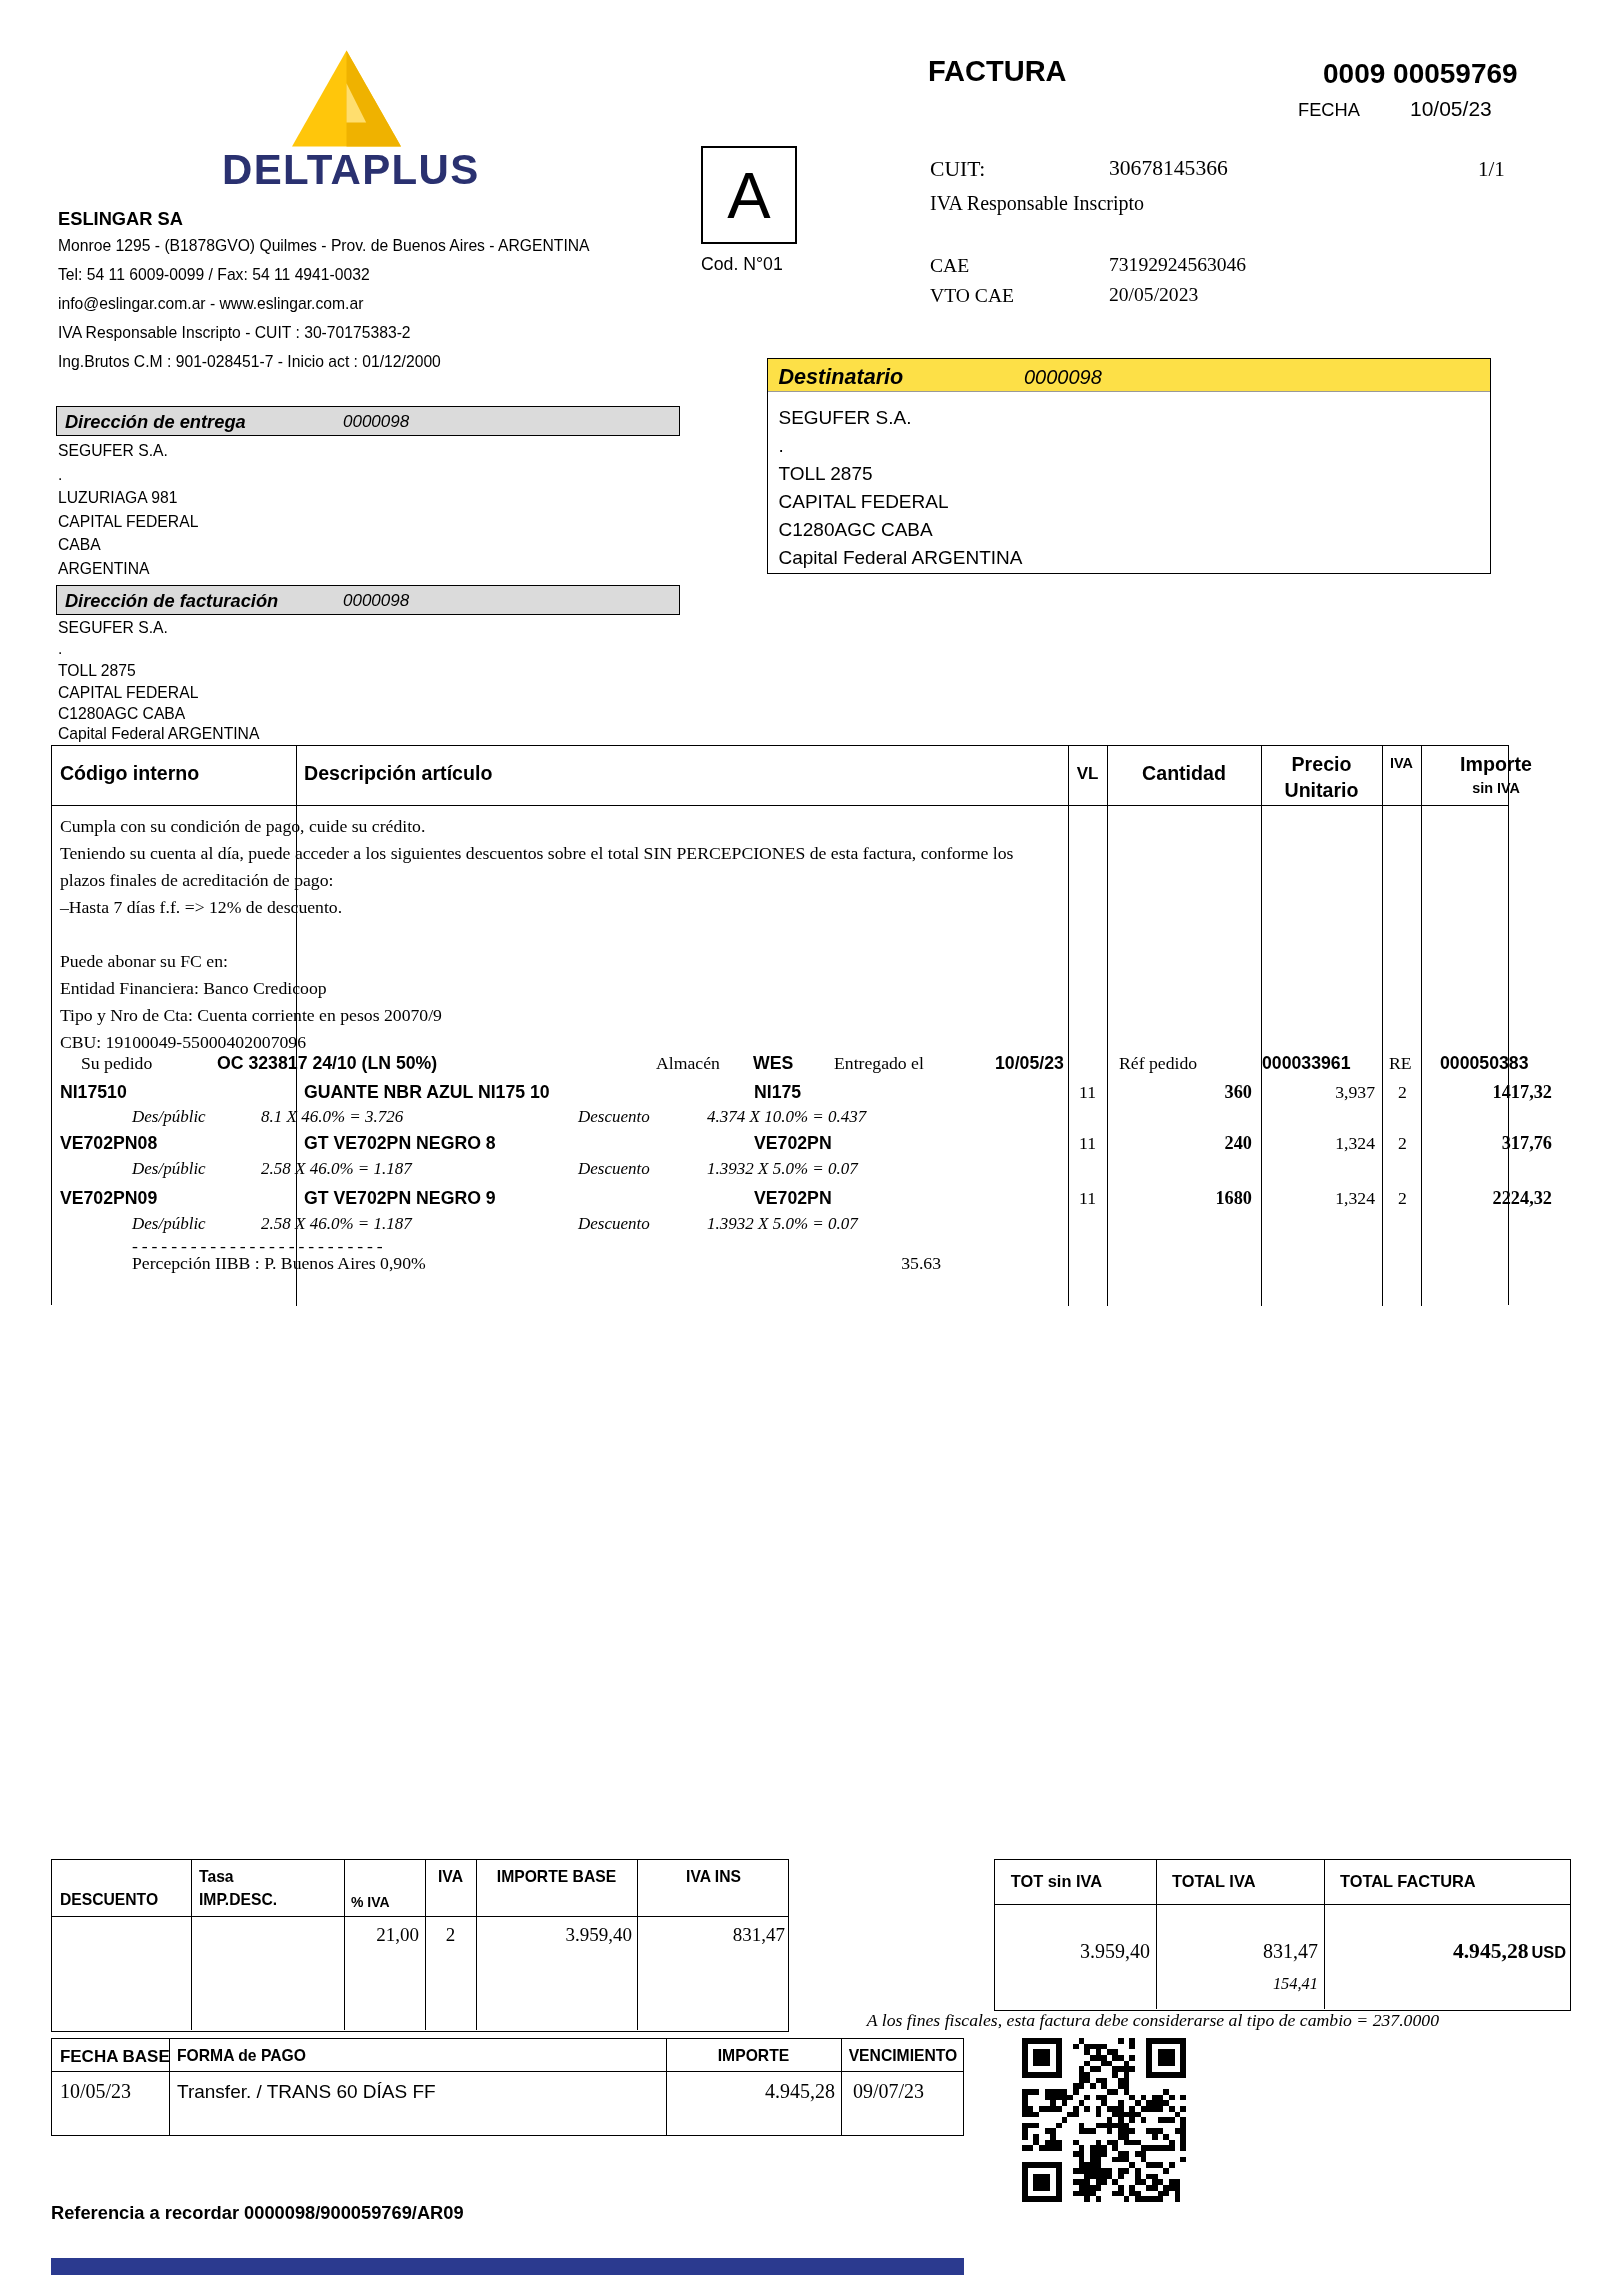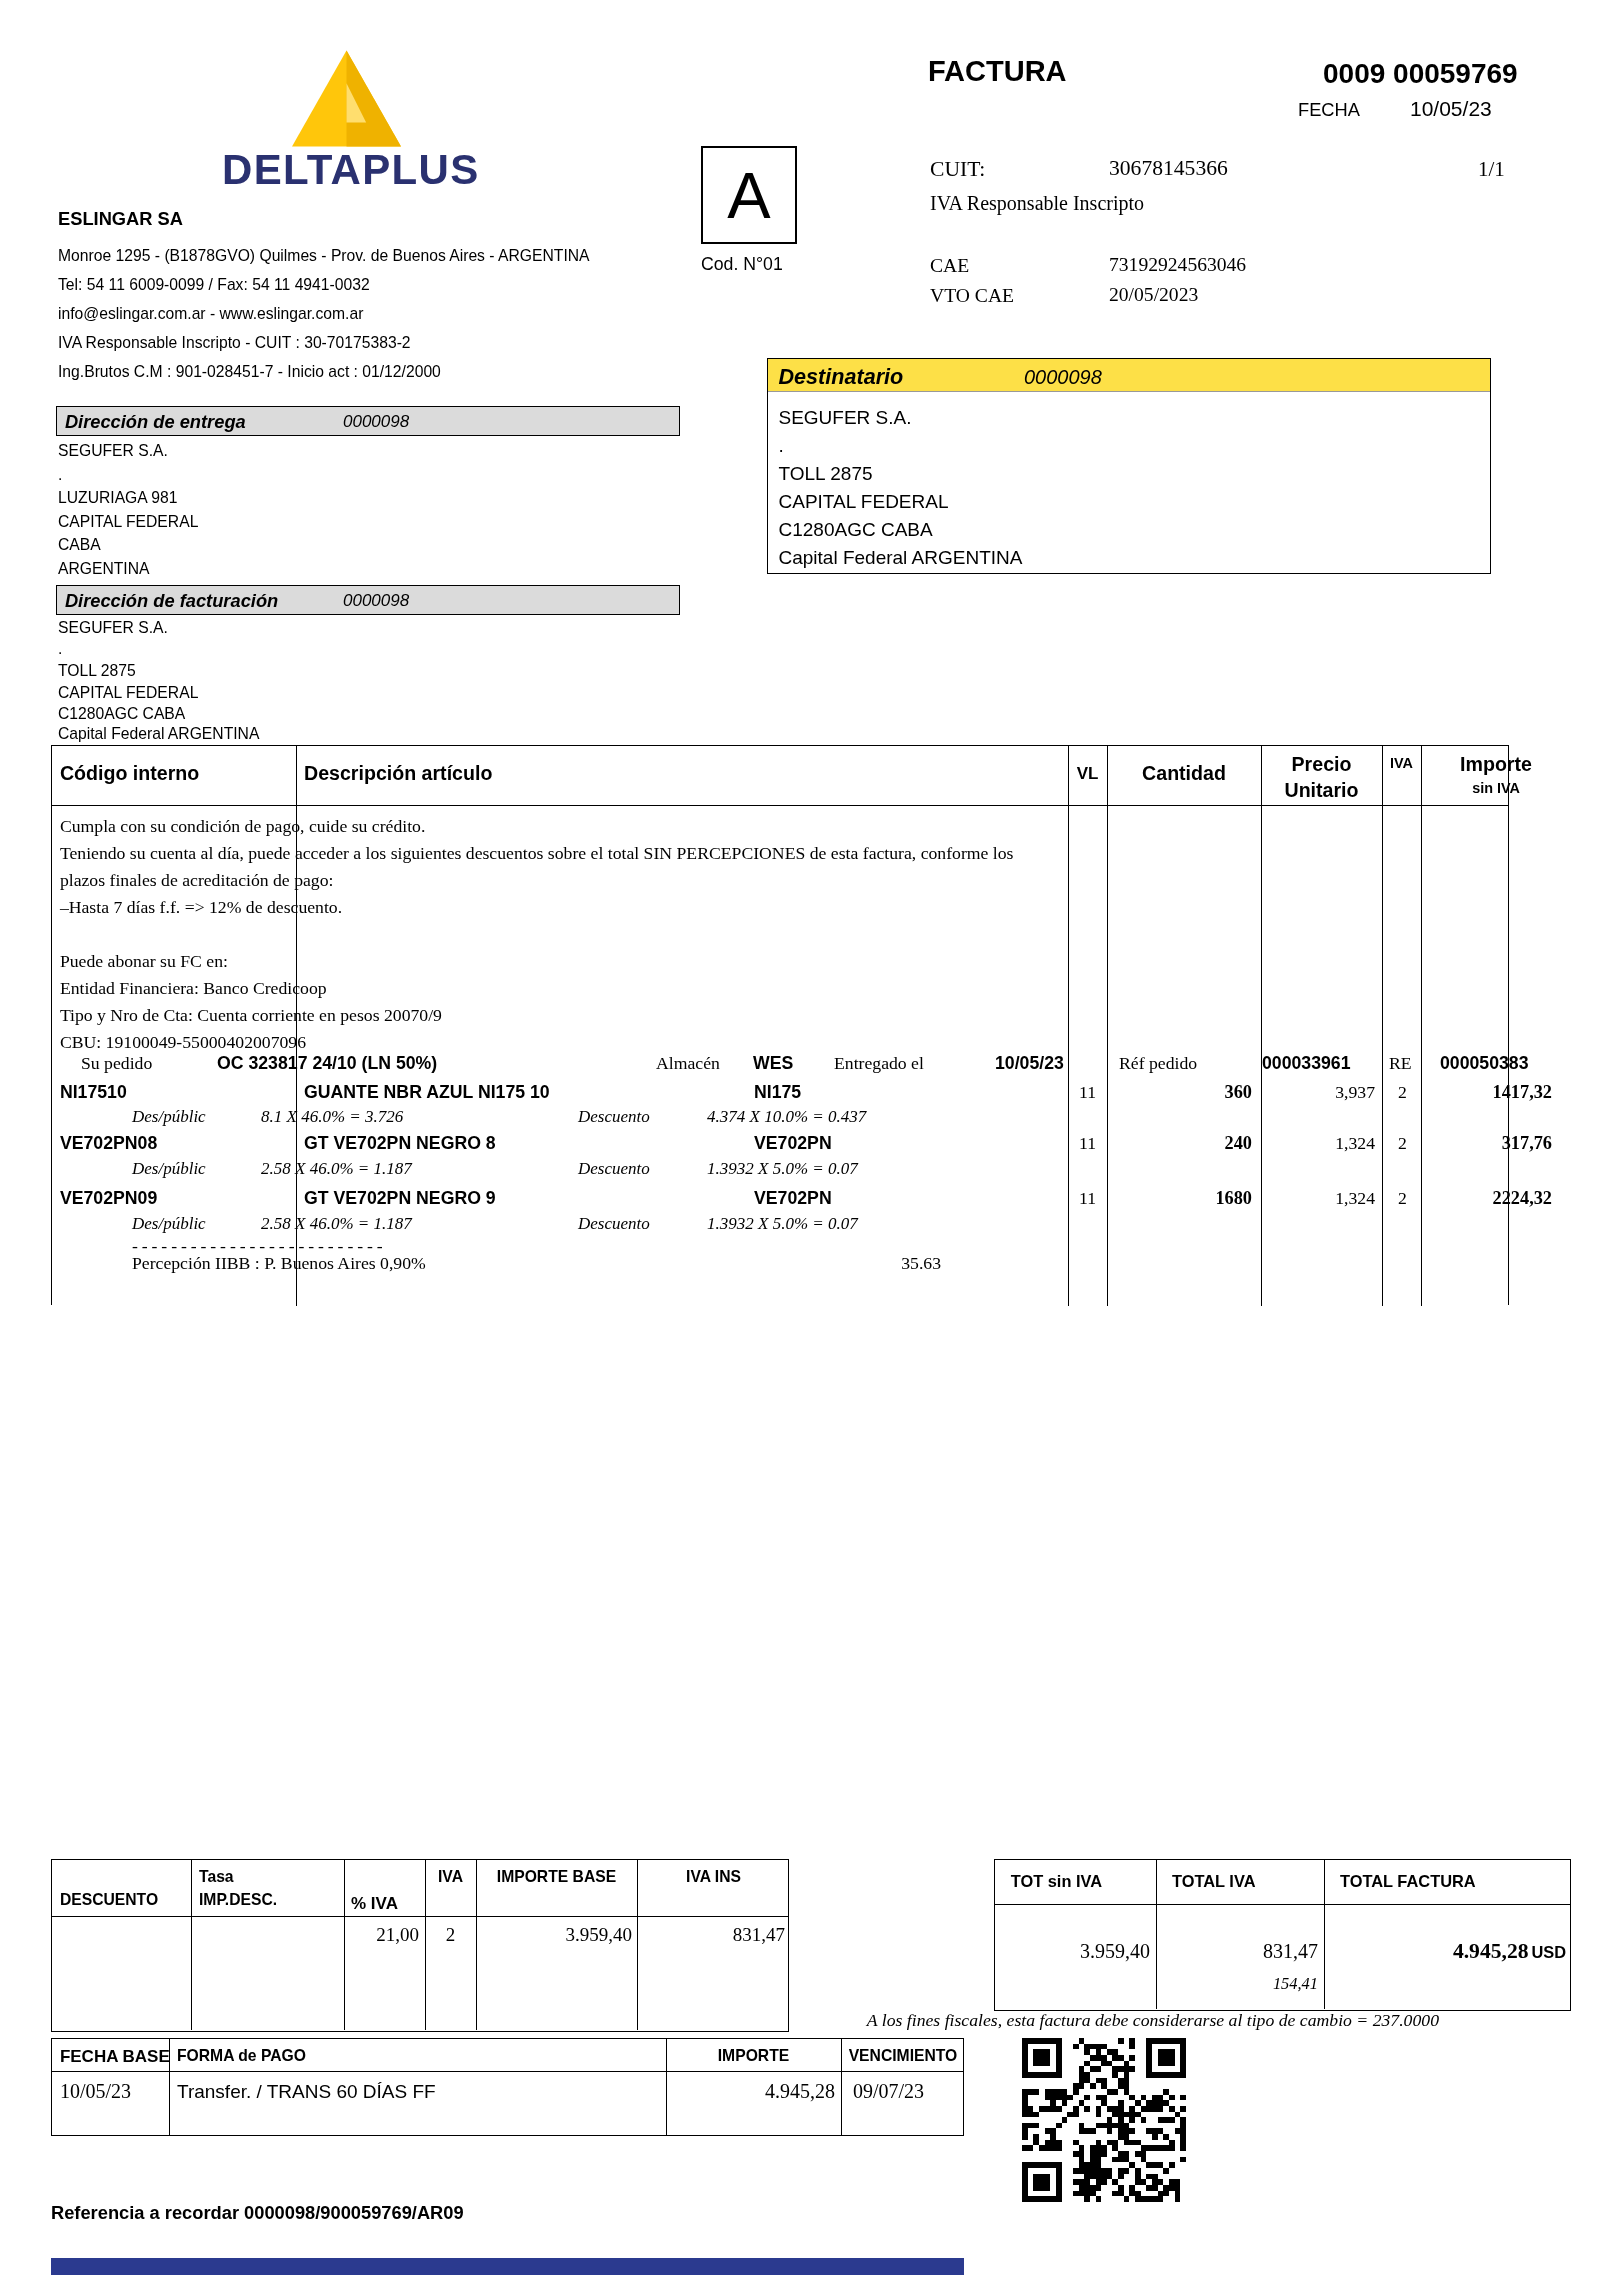--- a/index.html
+++ b/index.html
@@ -43,21 +43,21 @@
     <svg width="109" height="97" viewBox="0 0 100 88">
       <polygon points="50,0 100,88 0,88" fill="#FFC60B"></polygon>
       <polygon points="50,0 100,88 50,88" fill="#EFB200"></polygon>
       <polygon points="50,30 68,66 50,66" fill="#FFDE6E"></polygon>
     </svg>
     <div class="brand b" style="margin-top:-2.6px">DELTAPLUS</div>
   </div>
 
   <div class="abs" style="left:58px;top:208px">
     <div class="b" style="font-size:18.3px">ESLINGAR SA</div>
-    <div style="margin-top:11px">
+    <div style="margin-top:1px">
       <div class="seller-line">Monroe 1295 - (B1878GVO) Quilmes - Prov. de  Buenos Aires - ARGENTINA</div>
       <div class="seller-line">Tel: 54 11 6009-0099 / Fax: 54 11 4941-0032</div>
       <div class="seller-line">info@eslingar.com.ar - www.eslingar.com.ar</div>
       <div class="seller-line">IVA Responsable Inscripto - CUIT : 30-70175383-2</div>
       <div class="seller-line">Ing.Brutos C.M : 901-028451-7 - Inicio act : 01/12/2000</div>
     </div>
   </div>
 
   <div class="abs letter-box">
     <span style="font-size:65px">A</span>
@@ -223,21 +223,21 @@
     <div class="vl" style="left:139px;height:170px"></div>
     <div class="vl" style="left:292px;height:170px"></div>
     <div class="vl" style="left:373px;height:170px"></div>
     <div class="vl" style="left:424px;height:170px"></div>
     <div class="vl" style="left:585px;height:170px"></div>
     <div class="hl" style="top:56px"></div>
 
     <span class="tbl-cell b" style="left:7.9px;top:31px;font-size:15.7px">DESCUENTO</span>
     <span class="tbl-cell b" style="left:147px;top:7.9px;font-size:15.7px">Tasa</span>
     <span class="tbl-cell b" style="left:147px;top:31px;font-size:15.7px">IMP.DESC.</span>
-    <span class="tbl-cell b" style="left:299px;top:34px;font-size:17px">% IVA</span>
+    <span class="tbl-cell b" style="left:299px;top:34px;font-size:14px">% IVA</span>
     <span class="tbl-cell b" style="left:373px;top:7.9px;width:51px;text-align:center;font-size:15.7px">IVA</span>
     <span class="tbl-cell b" style="left:424px;top:7.9px;width:161px;text-align:center;font-size:15.7px">IMPORTE BASE</span>
     <span class="tbl-cell b" style="left:585px;top:7.9px;width:153px;text-align:center;font-size:15.7px">IVA INS</span>
 
     <span class="tbl-cell serif" style="left:292px;top:64px;width:75px;text-align:right;font-size:19px">21,00</span>
     <span class="tbl-cell serif" style="left:373px;top:64px;width:51px;text-align:center;font-size:19px">2</span>
     <span class="tbl-cell serif" style="left:424px;top:64px;width:156px;text-align:right;font-size:19px">3.959,40</span>
     <span class="tbl-cell serif" style="left:585px;top:64px;width:148px;text-align:right;font-size:19px">831,47</span>
   </div>
 

